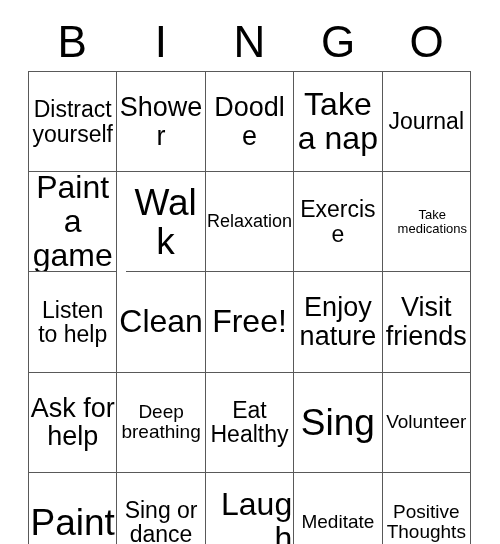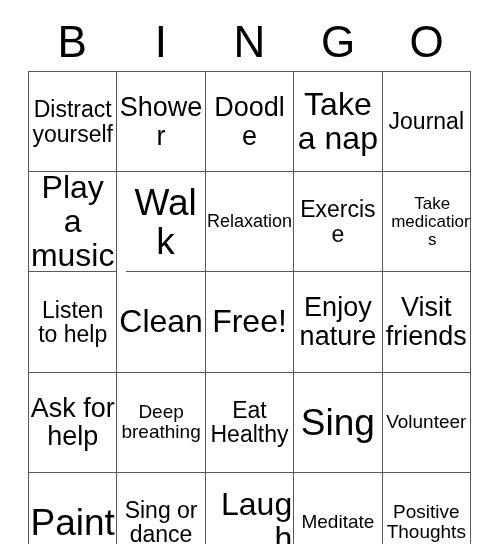--- a/index.html
+++ b/index.html
@@ -79,21 +79,21 @@
     white-space: pre-line;
   }
 
   
   .s-xxl .txt { font-size: 37px; }
   .s-xl  .txt { font-size: 32px; }
   .s-lg  .txt { font-size: 27px; }
   .s-md  .txt { font-size: 23px; }
   .s-sm  .txt { font-size: 19px; }
   .s-xs  .txt { font-size: 18px; }
-  .s-xxs .txt { font-size: 17px; padding-left: 12px; }
+  .s-xxs .txt { font-size: 13px; padding-left: 12px; }
 </style>
 </head>
 <body style="background: rgb(255, 255, 255); color: rgb(0, 0, 0);">
 
 <div class="card">
 
   <div class="header-row">
     <div class="header-cell">B</div>
     <div class="header-cell">I</div>
     <div class="header-cell">N</div>
@@ -112,21 +112,21 @@
         <span class="txt">Doodle</span>
       </div>
     <div class="cell s-xl" style="border-right-color: rgb(89, 89, 89); border-bottom-color: rgb(89, 89, 89);">
         <span class="txt">Take a nap</span>
       </div>
     <div class="cell s-md" style="border-right-color: rgb(89, 89, 89); border-bottom-color: rgb(89, 89, 89);">
         <span class="txt">Journal</span>
       </div>
 
     <div class="cell s-xl" style="border-right-color: rgb(89, 89, 89); border-bottom-color: rgb(89, 89, 89);">
-        <span class="txt">Play a music</span>
+        <span class="txt">Paint a game</span>
       </div>
     <div class="cell s-xxl" style="border-right-color: rgb(89, 89, 89); border-bottom-color: rgb(89, 89, 89); margin-left: 9px;">
         <span class="txt">Walk</span>
       </div>
     <div class="cell s-xs" style="border-right-color: rgb(89, 89, 89); border-bottom-color: rgb(89, 89, 89);">
         <span class="txt">Relaxation</span>
       </div>
     <div class="cell s-md" style="border-right-color: rgb(89, 89, 89); border-bottom-color: rgb(89, 89, 89);">
         <span class="txt">Exercise</span>
       </div>

